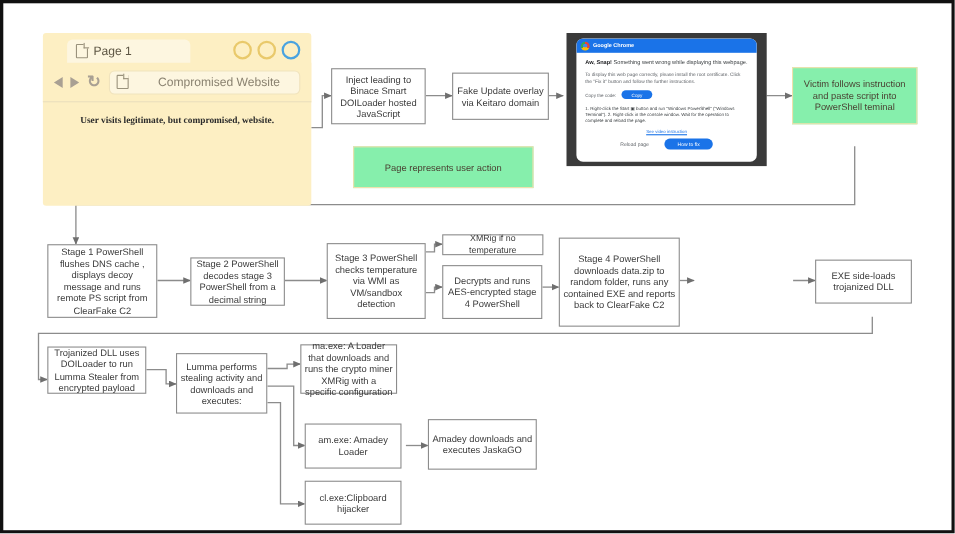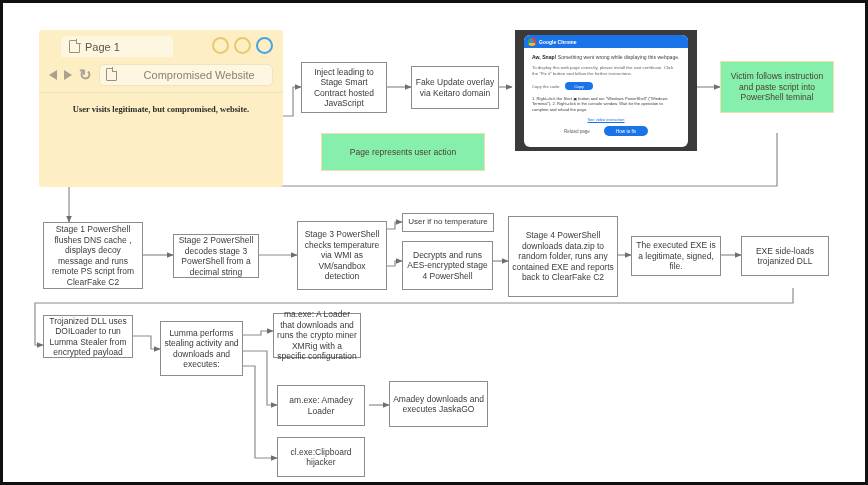--- a/index.html
+++ b/index.html
@@ -136,21 +136,21 @@
       <span class="br-url">
         <span class="pgicon"></span>
         <span class="br-url-text">Compromised Website</span>
       </span>
     </div>
     <div class="br-body">
       <div class="br-body-text">User visits legitimate, but compromised, website.</div>
     </div>
   </div>
 
-  <div class="node" style="left:298px;top:59px;width:86px;height:51px;">Inject leading to Stage Smart Contract hosted JavaScript</div>
+  <div class="node" style="left:298px;top:59px;width:86px;height:51px;">Inject leading to Binace Smart DOILoader hosted JavaScript</div>
 
   <div class="node" style="left:408px;top:63px;width:88px;height:43px;">Fake Update overlay via Keitaro domain</div>
 
   <div class="node user" style="left:717px;top:58px;width:114px;height:52px;">Victim follows instruction and paste script into PowerShell teminal</div>
 
   <div class="node user" style="left:318px;top:130px;width:164px;height:38px;">Page represents user action</div>
 
   <div class="chrome-shot">
     <div class="chrome-card">
       <div class="chrome-title">
@@ -177,27 +177,26 @@
       </div>
     </div>
   </div>
 
   <div class="node" style="left:40px;top:219px;width:100px;height:67px;">Stage 1 PowerShell flushes DNS cache , displays decoy message and runs remote PS script from ClearFake C2</div>
 
   <div class="node" style="left:170px;top:231px;width:86px;height:44px;">Stage 2 PowerShell decodes stage 3 PowerShell from a decimal string</div>
 
   <div class="node" style="left:294px;top:218px;width:90px;height:69px;">Stage 3 PowerShell checks temperature via WMI as VM/sandbox detection</div>
 
-  <div class="node" style="left:399px;top:210px;width:92px;height:19px;font-size:8px;">User if no temperature</div>
+  <div class="node" style="left:399px;top:210px;width:92px;height:19px;font-size:8px;">XMRig if no temperature</div>
 
   <div class="node" style="left:399px;top:238px;width:91px;height:49px;">Decrypts and runs AES-encrypted stage 4 PowerShell</div>
 
   <div class="node" style="left:505px;top:213px;width:110px;height:81px;">Stage 4 PowerShell downloads data.zip to random folder, runs any contained EXE and reports back to ClearFake C2</div>
 
-  <div class="node" style="left:628px;top:233px;width:90px;height:40px;">The executed EXE is a legitimate, signed, file.</div>
 
   <div class="node" style="left:738px;top:233px;width:88px;height:40px;">EXE side-loads trojanized DLL</div>
 
   <div class="node" style="left:40px;top:312px;width:90px;height:43px;">Trojanized DLL uses DOILoader to run Lumma Stealer from encrypted payload</div>
 
   <div class="node" style="left:157px;top:318px;width:83px;height:55px;">Lumma performs stealing activity and downloads and executes:</div>
 
   <div class="node" style="left:270px;top:310px;width:88px;height:45px;">ma.exe: A Loader that downloads and runs the crypto miner XMRig with a specific configuration</div>
 
   <div class="node" style="left:274px;top:382px;width:88px;height:41px;">am.exe: Amadey Loader</div>

